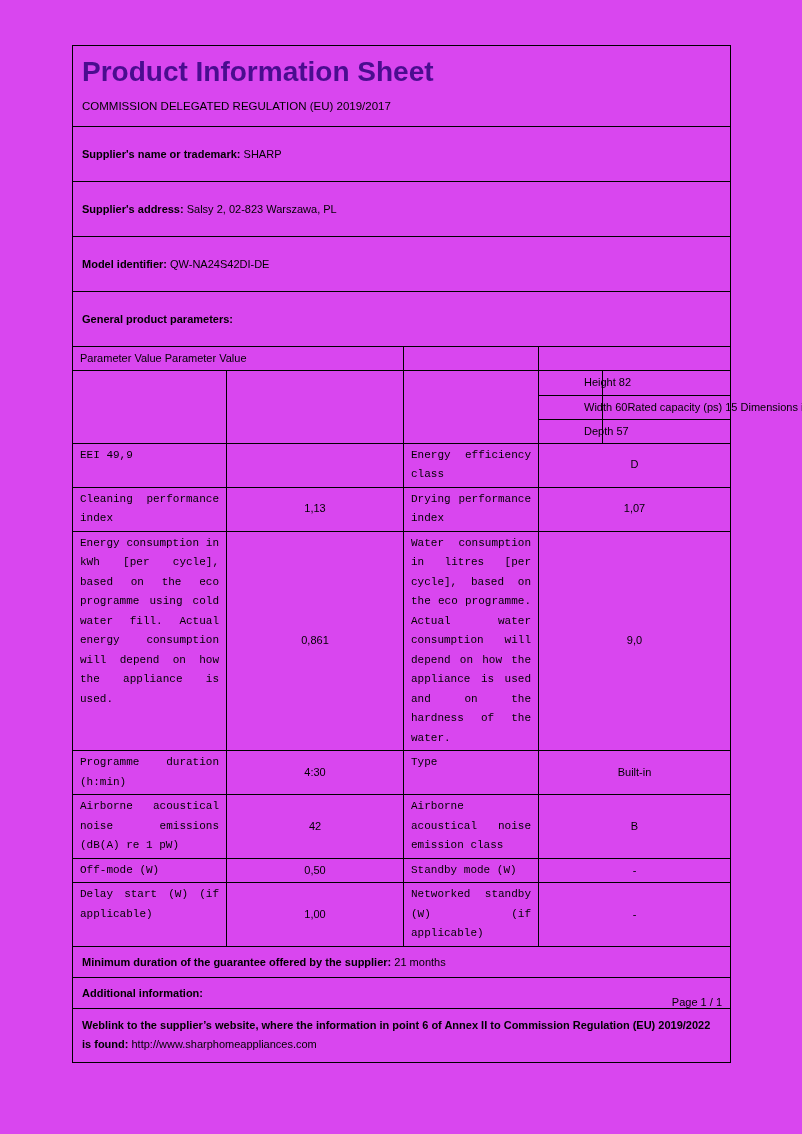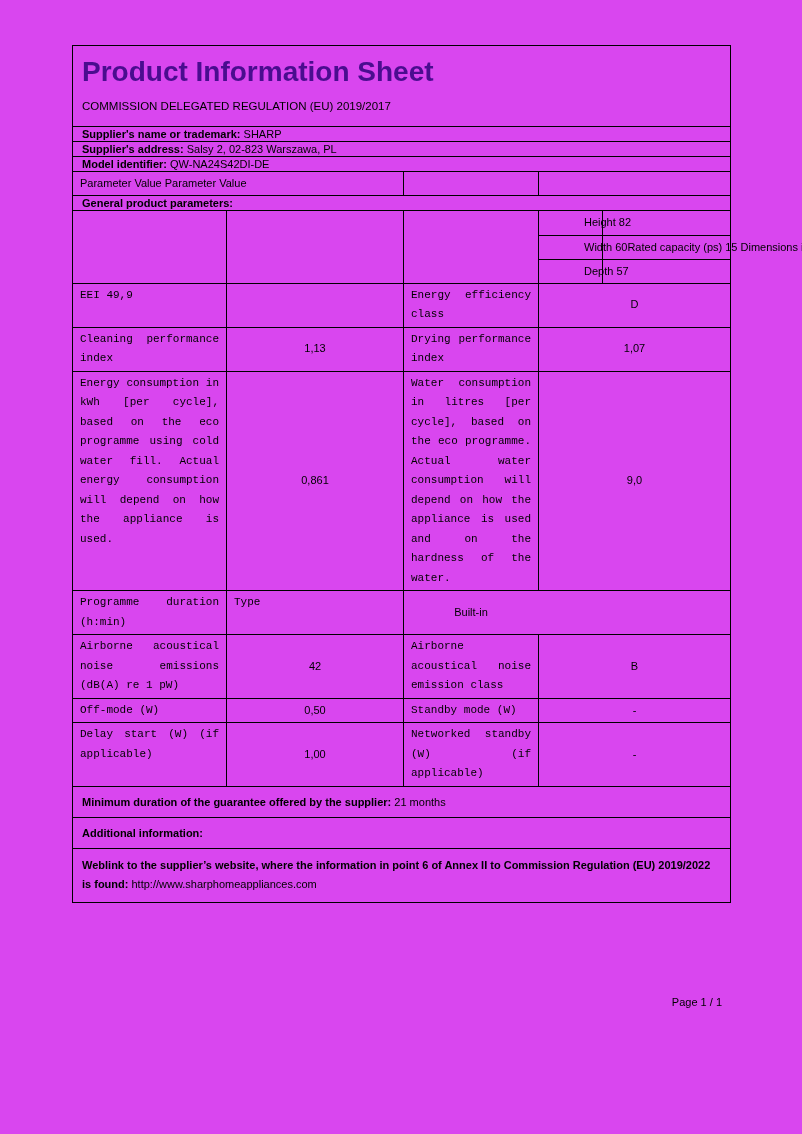--- a/index.html
+++ b/index.html
@@ -4,21 +4,21 @@
 <style>
   * { margin:0; padding:0; box-sizing:border-box; }
   html,body { background:#ffffff; }
   body { font-family:"Liberation Sans","DejaVu Sans",sans-serif; color:#000; }
   .page { position:relative; width:802px; height:1134px; background:#d946ef; overflow:hidden; }
   .sheet { position:absolute; left:72px; top:45px; width:659px; border:1px solid #000; font-size:11px; }
   .title-block { padding:10px 9px 14px 9px; }
   .doc-title { font-size:28px; font-weight:bold; color:#4a0d8f; line-height:1.15; }
   .doc-subtitle { margin-top:12px; font-size:11.5px; }
   .trow { border-top:1px solid #000; }
-  .info-row { padding:0 9px; line-height:14px; }
+  .info-row { padding:20px 9px; line-height:14px; }
   .b { font-weight:bold; }
   .grid4 { display:grid; grid-template-columns:153px 177px 135px 1fr; }
   .grid4 > div + div { border-left:1px solid #000; }
   .gridH { display:grid; grid-template-columns:330px 135px 1fr; min-height:23px; }
   .gridH > div + div { border-left:1px solid #000; }
   .header-cell { padding:3px 7px; line-height:17px; }
   .cell-label { padding:2px 7px; line-height:19.5px; text-align:justify;font-family:Liberation Mono, monospace; }
   .cell-value { display:flex; align-items:center; justify-content:center; text-align:center; padding:2px 4px; line-height:19.5px; }
   .dim-col { display:flex; flex-direction:column; }
   .dim-row { display:grid; grid-template-columns:63px 1fr; min-height:23.5px; }
@@ -49,28 +49,28 @@
     <div class="trow info-row">
       <span class="b">Supplier's address:</span>
       <span>Salsy 2, 02-823 Warszawa, PL</span>
     </div>
 
     <div class="trow info-row">
       <span class="b">Model identifier:</span>
       <span>QW-NA24S42DI-DE</span>
     </div>
 
+    <div class="trow info-row">
+      <span class="b">General product parameters:</span>
+    </div>
+
     <div class="trow gridH">
       <div class="header-cell">Parameter Value Parameter Value</div>
       <div></div>
       <div></div>
-    </div>
-
-    <div class="trow info-row">
-      <span class="b">General product parameters:</span>
     </div>
 
     <div class="trow grid4">
       <div></div>
       <div></div>
       <div></div>
       <div class="dim-col">
         <div class="dim-row">
           <div class="dim-label">Height 82</div>
           <div></div>
@@ -102,20 +102,21 @@
 
     <div class="trow grid4">
       <div class="cell-label">Energy consumption in kWh [per cycle], based on the eco programme using cold water fill. Actual energy consumption will depend on how the appliance is used.</div>
       <div class="cell-value">0,861</div>
       <div class="cell-label">Water consumption in litres [per cycle], based on the eco programme. Actual water consumption will depend on how the appliance is used and on the hardness of the water.</div>
       <div class="cell-value">9,0</div>
     </div>
 
     <div class="trow grid4">
       <div class="cell-label">Programme duration (h:min)</div>
+      <div class="cell-value">4:30</div>
       <div class="cell-label">Type</div>
       <div class="cell-value">Built-in</div>
     </div>
 
     <div class="trow grid4">
       <div class="cell-label">Airborne acoustical noise emissions (dB(A) re 1 pW)</div>
       <div class="cell-value">42</div>
       <div class="cell-label">Airborne acoustical noise emission class</div>
       <div class="cell-value">B</div>
     </div>

